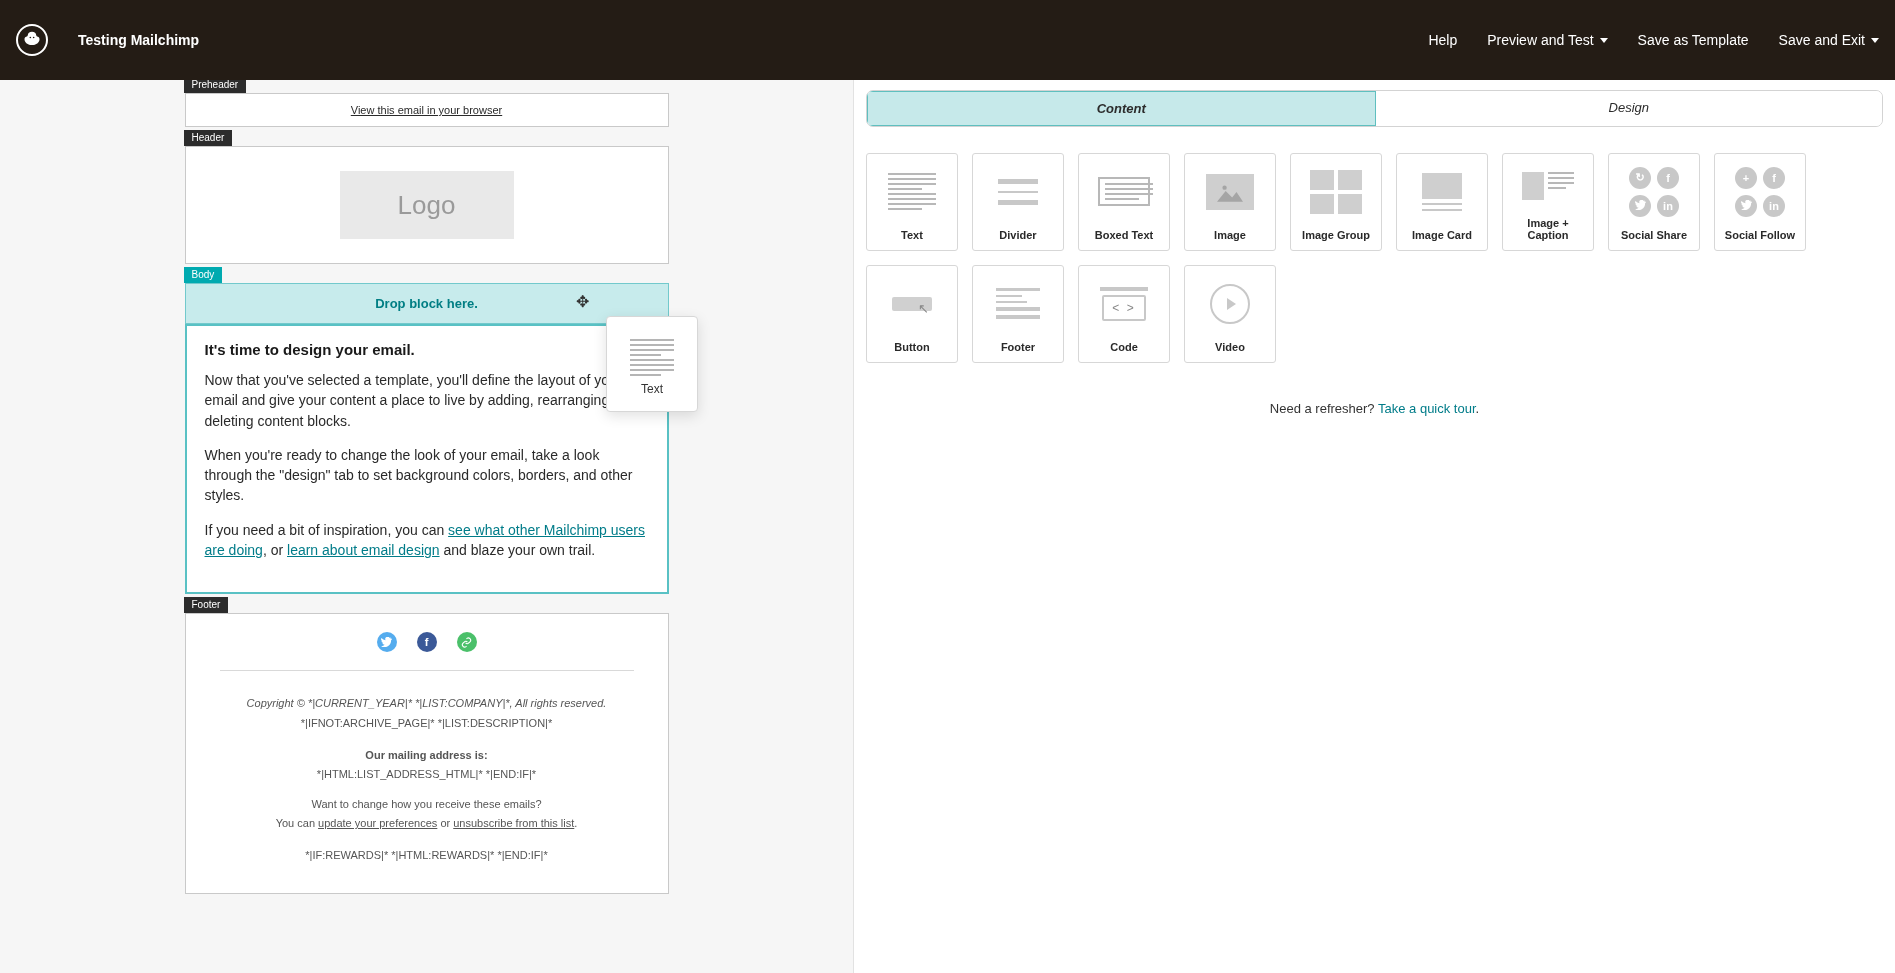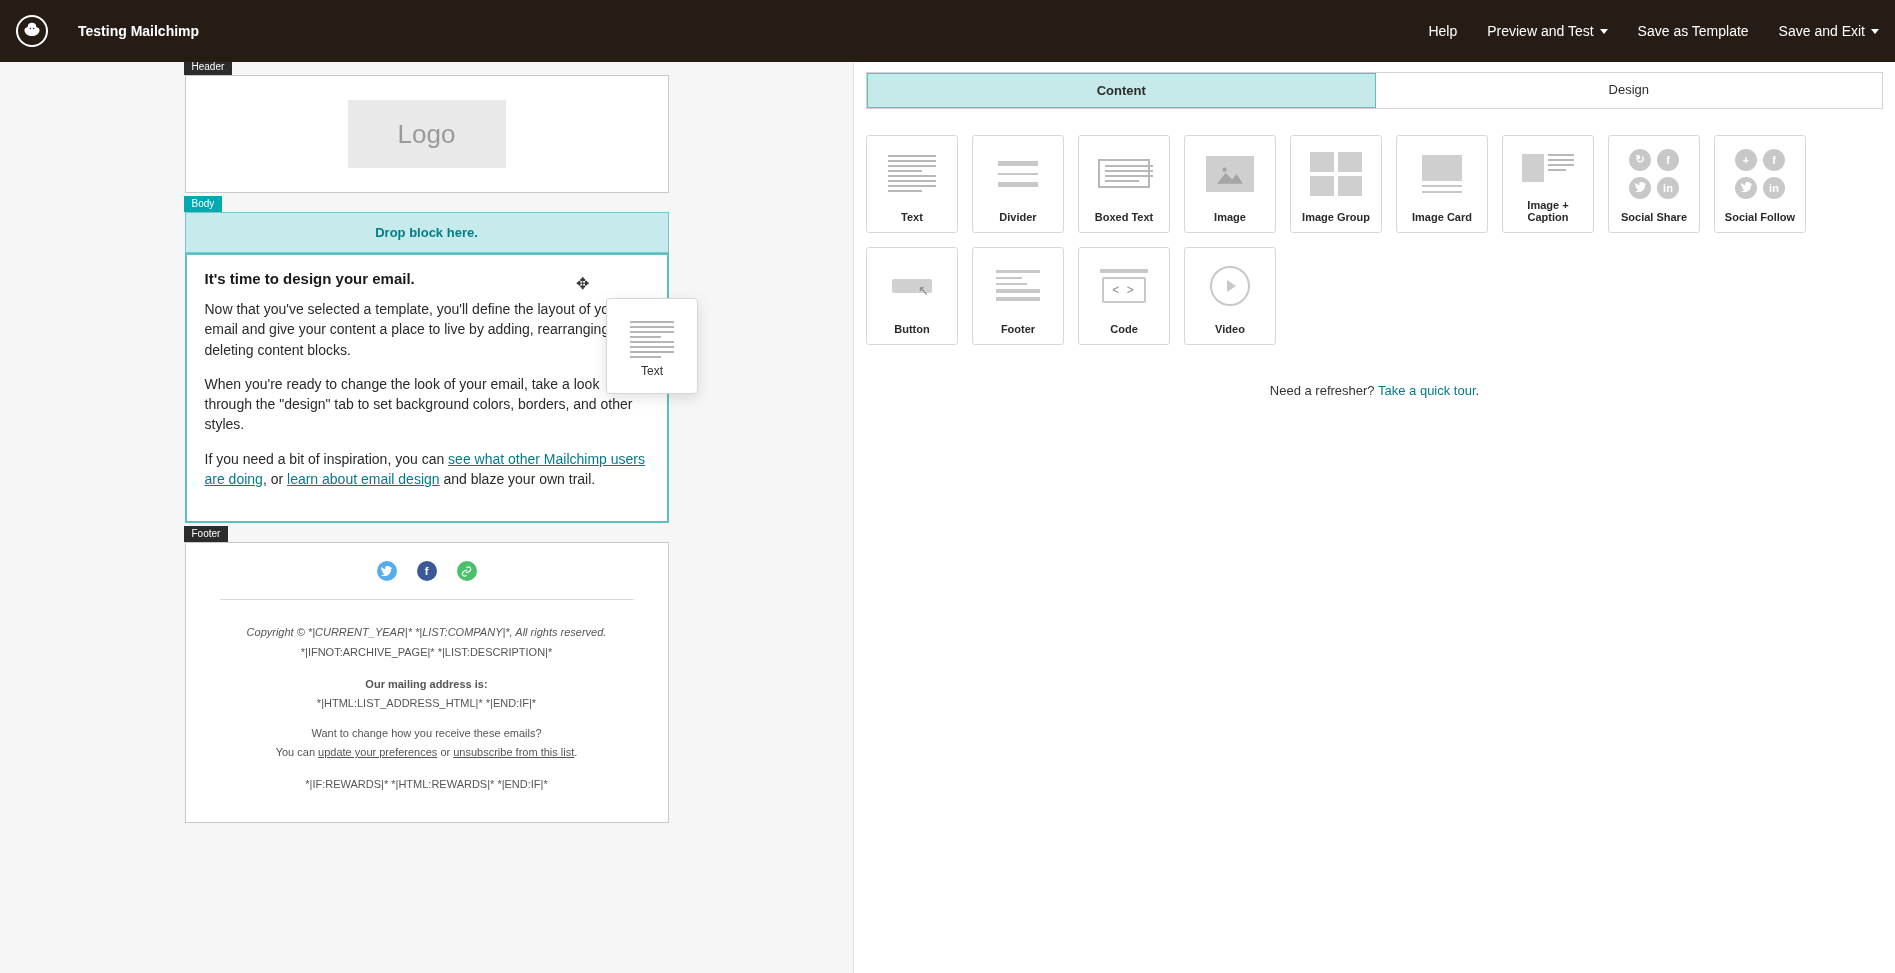--- a/index.html
+++ b/index.html
@@ -1,40 +1,40 @@
 <!DOCTYPE html>
 <html><head>
 <meta charset="utf-8">
 <style>
 * { box-sizing: border-box; margin: 0; padding: 0; }
 body { font-family: -apple-system, "Helvetica Neue", Helvetica, Arial, sans-serif; background: #f5f5f5; color: #2c2c2c; width: 1895px; height: 973px; overflow: hidden; }
 
 
-.topbar { background: #241c15; color: #dcd7cf; height: 62px; display: flex; align-items: center; padding: 0 16px; }
+.topbar { background: #241c15; color: #dcd7cf; height: 80px; display: flex; align-items: center; padding: 0 16px; }
 .logo-badge { width: 32px; height: 32px; border-radius: 50%; border: 2px solid #fff; display: flex; align-items: center; justify-content: center; margin-right: 30px; }
 .logo-badge svg { width: 20px; height: 20px; fill: #fff; }
 .camp-name { color: #ffffff; font-size: 14px; font-weight: 600; }
 .top-right { margin-left: auto; display: flex; align-items: center; gap: 30px; }
 .top-link { color: #fff; font-size: 14px; cursor: pointer; display: flex; align-items: center; gap: 6px; }
 .chev-d { display:inline-block; width:0;height:0; border-left:4px solid transparent; border-right:4px solid transparent; border-top:5px solid #fff; }
 
 
 .split { display: flex; height: calc(973px - 62px); }
 .left { flex: 0 0 853px; background: #f6f6f6; overflow-y: auto; padding: 0 0 40px 0; display:flex; flex-direction:column; align-items:center; position:relative;}
 .right { flex: 1; background: #fff; border-left: 1px solid #e2e2e2; padding: 10px 12px 20px 12px; overflow-y:auto;}
 
 
 .canvas-wrap { width: 484px; margin-top:-6px;}
 .section-label { display:inline-block; background:#2c2c2c; color:#fff; font-size:10px; padding:2px 8px 3px 8px; margin-left:-1px; }
 .section-label.active { background:#00aab0; }
 .canvas-box { border:1px solid #c9c9c9; background:#fff; }
 .preheader .canvas-box { padding: 6px 0 8px 0; text-align:center; }
 .preheader a { color:#2a2a2a; font-size:11px; text-decoration: underline; }
 .header .canvas-box { padding: 24px 0; text-align:center; }
-.logo-ph { display:inline-block; width:158px; height:68px; background:#e9e9e9; line-height:68px; color:#9a9a9a; font-size:26px; font-weight:500; }
+.logo-ph { display:inline-block; width:174px; height:68px; background:#e9e9e9; line-height:68px; color:#9a9a9a; font-size:26px; font-weight:500; }
 .drop-here { background:#c7ebec; border:1px solid #72c9cc; color:#007e84; text-align:center; font-weight:600; font-size:13px; padding:12px 0; }
 .body-box { border:2px solid #59c1c4; padding: 15px 18px 18px 18px; background:#fff;}
 .body-box h2 { font-size:15px; font-weight:700; margin-bottom:12px; color:#1a1a1a; }
 .body-box p { font-size:14px; line-height:1.45; margin-bottom:14px; color:#2a2a2a;}
 .body-box a { color:#007c89; text-decoration:underline; }
 .footer .canvas-box { padding: 18px 18px 26px 18px; text-align:center; font-size:11px; color:#555; }
 .social-row { display:flex; justify-content:center; gap:20px; margin-bottom:18px;}
 .sico { width:20px; height:20px; border-radius:50%; display:flex;align-items:center;justify-content:center; color:#fff; font-size:11px; font-weight:bold;}
 .sico.tw { background:#55acee; }
 .sico.fb { background:#3b5998; }
@@ -46,21 +46,21 @@
 
 
 .drag-ghost { position:absolute; left:606px; top:236px; width:92px; height:96px; background:#fff; border:1px solid #d7d7d7; border-radius:4px; box-shadow: 0 4px 14px rgba(0,0,0,.12); display:flex; flex-direction:column; align-items:center; justify-content:center; gap:6px; padding-top:6px;}
 .drag-ghost .bars { width:44px; display:flex;flex-direction:column; gap:3px;}
 .drag-ghost .bars span { display:block; height:2px; background:#b5b5b5;}
 .drag-ghost .bars span.short{ width:70%;}
 .drag-ghost .lbl { font-size:12px; color:#333; font-weight:500;}
 .drag-cursor { position:absolute; left:576px; top:212px; font-size:16px; color:#333;}
 
 
-.tabs { display:flex; border:1px solid #d3d3d3; border-radius:0; overflow:hidden; }
+.tabs { display:flex; border:1px solid #d3d3d3; border-radius:7px; overflow:hidden;font-style:italic; }
 .tab { flex:1; text-align:center; padding:9px 0; font-size:13px; cursor:pointer; background:#fff; border-right:1px solid #d3d3d3;}
 .tab:last-child{border-right:none;}
 .tab.active { background:#c6e9ea; border:1px solid #5fbfbf; font-weight:600;}
 .blocks { margin-top:26px; display:flex; flex-wrap:wrap; gap:14px; }
 .blk { width:92px; height:98px; border:1px solid #d7d7d7; border-radius:3px; background:#fff; display:flex; flex-direction:column; align-items:center; justify-content:flex-end; padding:8px 4px 9px 4px; gap:8px; cursor:grab;}
 .blk .ico { flex:1; width:52px; display:flex; align-items:center; justify-content:center;}
 .blk .lbl { font-size:11px; font-weight:600; color:#2a2a2a; text-align:center;}
 .bars5 { display:flex;flex-direction:column;width:48px;gap:3px;}
 .bars5 span{height:2px;background:#b8b8b8;}
 .bars5 span.s{width:70%;}
@@ -118,20 +118,26 @@
         <span class="chev-d"></span>
       </div>
   </div>
 </div>
 
 <div class="split">
 
   <div class="left">
     <div class="canvas-wrap">
 
+      <div class="preheader">
+        <span class="section-label">Preheader</span>
+        <div class="canvas-box">
+          <a href="#">View this email in your browser</a>
+        </div>
+      </div>
 
       <div class="header">
         <span class="section-label">Header</span>
         <div class="canvas-box">
           <span class="logo-ph">Logo</span>
         </div>
       </div>
 
       <div class="body">
         <span class="section-label active">Body</span>

